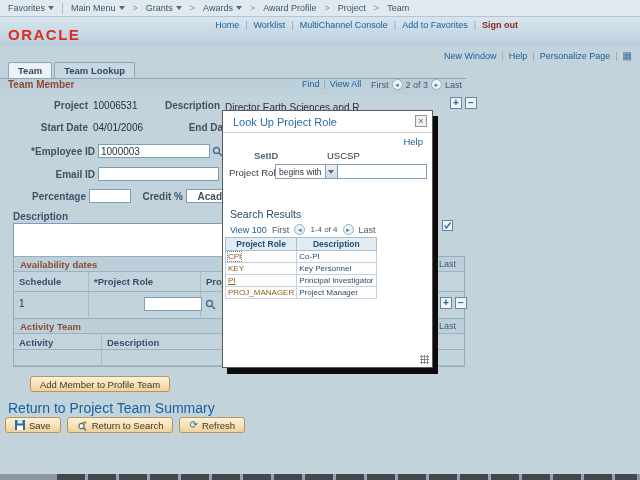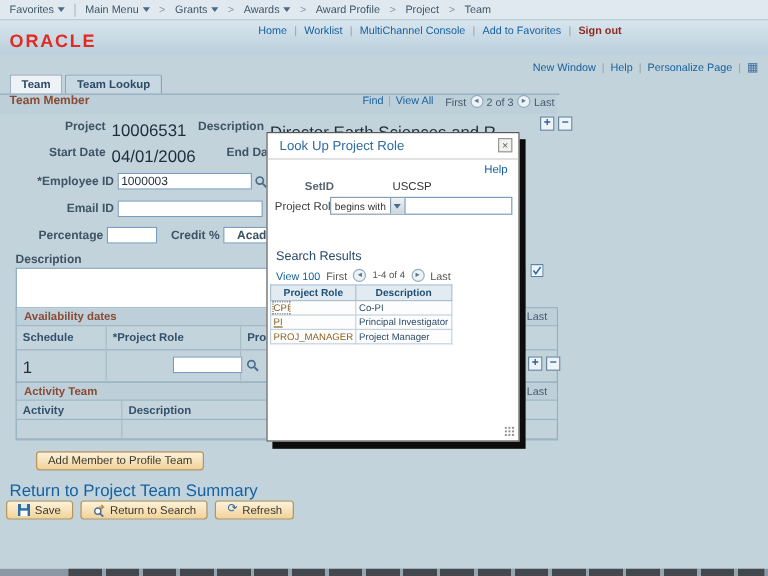--- a/index.html
+++ b/index.html
@@ -39,21 +39,21 @@
   .grptitle{font-size:10px;font-weight:bold;color:#8a4a33;white-space:nowrap}
   #tmtitle{margin-left:8px}
   #tmfind{position:absolute;left:302px;display:flex;gap:4px;align-items:center}
   #tmnav{position:absolute;left:371px;display:flex;gap:3px;align-items:center;font-size:9px;color:#44596b;white-space:nowrap}
   .circ{width:11px;height:11px;border-radius:50%;background:#edf2f6;border:1px solid #93aebd;color:#55788f;font-size:7px;line-height:9px;text-align:center;cursor:pointer}
   .pm{width:12px;height:12px;background:#eef3f8;border:1px solid #68879f;color:#2c6399;font-weight:bold;font-size:10px;line-height:9px;text-align:center;cursor:pointer}
   #pmtop{left:450px;top:97px;display:flex;gap:3px}
   #pmrow{left:440px;top:297px;display:flex;gap:3px}
   
   .lbl{position:absolute;font-size:10px;font-weight:bold;color:#3e5364;text-align:right;white-space:nowrap}
-  .val{position:absolute;font-size:14px;color:#1d2d3a;white-space:nowrap}
+  .val{position:absolute;font-size:10px;color:#1d2d3a;white-space:nowrap}
   .inp{position:absolute;background:#fff;border:1px solid #7b9ebd;height:14px;font-size:10px;padding:0 2px;color:#1d2d3a}
   #descarea{left:13px;top:223px;width:425px;height:36px;background:#fff;border:1px solid #7b9ebd;resize:none}
   .magbtn{position:absolute;cursor:pointer;line-height:0}
   
   .secbox{border:1px solid #93aebd}
   .sechdr{height:15px;background:#bdd0da;border-bottom:1px solid #9cb2c0;display:flex;align-items:center;position:relative}
   .sechdr .grptitle{margin-left:6px;font-size:9.5px}
   .navlast{position:absolute;right:8px;font-size:9px;color:#44596b}
   .colhdr{background:#c3d4dd;border-bottom:1px solid #9cb2c0;position:relative;font-size:9.5px;font-weight:bold;color:#33506b}
   .cdiv{position:absolute;top:0;bottom:0;width:1px;background:#a8bcc8}
@@ -324,20 +324,24 @@
       <tbody>
           <tr>
         <th>Project Role</th>
         <th class="c2">Description</th>
       </tr>
       <tr>
         <td><span class="role focusbox">CPI</span></td>
         <td class="desc">Co-PI</td>
       </tr>
       <tr>
+        <td><span class="role">KEY</span></td>
+        <td class="desc">Key Personnel</td>
+      </tr>
+      <tr>
         <td><span class="role uline">PI</span></td>
         <td class="desc">Principal Investigator</td>
       </tr>
       <tr>
         <td><span class="role">PROJ_MANAGER</span></td>
         <td class="desc">Project Manager</td>
       </tr>
     </tbody>
       </table>
 

